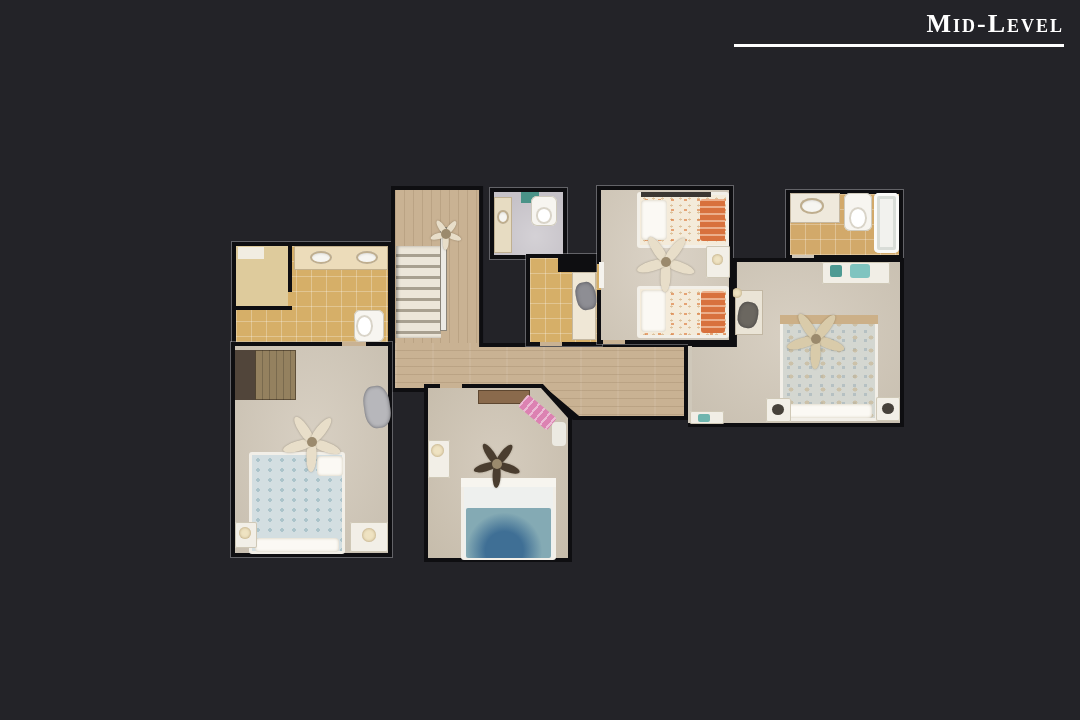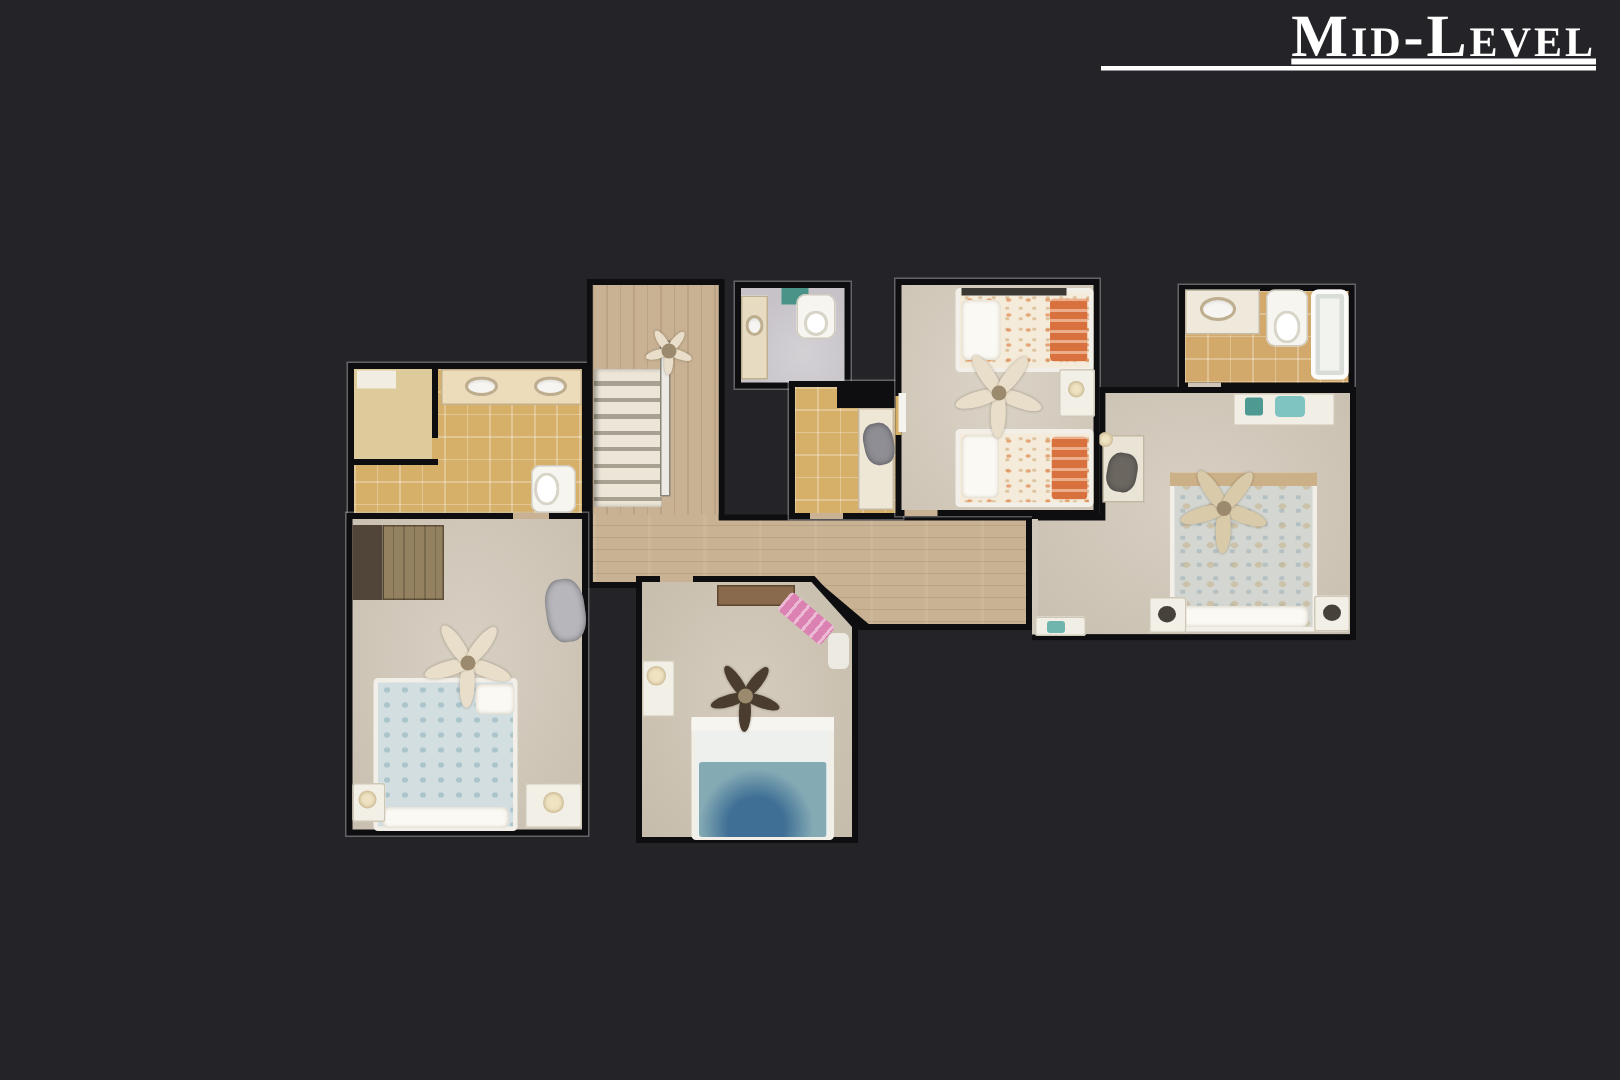--- a/index.html
+++ b/index.html
@@ -4,22 +4,22 @@
 <style>
   html,body{margin:0;padding:0;background:#111;}
   .stage{position:relative;width:1080px;height:720px;overflow:hidden;
          background:var(--background,#232328);font-family:"Liberation Sans",sans-serif;}
 
   
   .titleblock{position:absolute;top:6px;right:16px;width:330px;
               border-bottom:3px solid var(--underline-color,#ffffff);
               padding-bottom:2px;text-align:right;}
   .titleblock h1{margin:0;font-family:"Liberation Serif",serif;font-weight:700;
-                 font-variant:small-caps;font-size:40px;line-height:36px;
-                 letter-spacing:2px;color:var(--title-color,#ffffff);text-decoration:underline;}
+                 font-variant:small-caps;font-size:26px;line-height:36px;
+                 letter-spacing:2px;color:var(--title-color,#ffffff);}
 
   
   .plan{position:absolute;inset:0;}
   .rw{position:absolute;background:var(--wall,#0e0e11);
       box-shadow:0 0 0 1px rgba(205,205,210,.38);}
   .rw .floor{position:absolute;inset:4px;}
   .abs{position:absolute;}
 
   .carpet{background:radial-gradient(ellipse at 50% 45%, #d8d0c3, #c8bfb0);}
   .carpet2{background:radial-gradient(ellipse at 50% 45%, #dbd3c7, #cdc4b5);}

